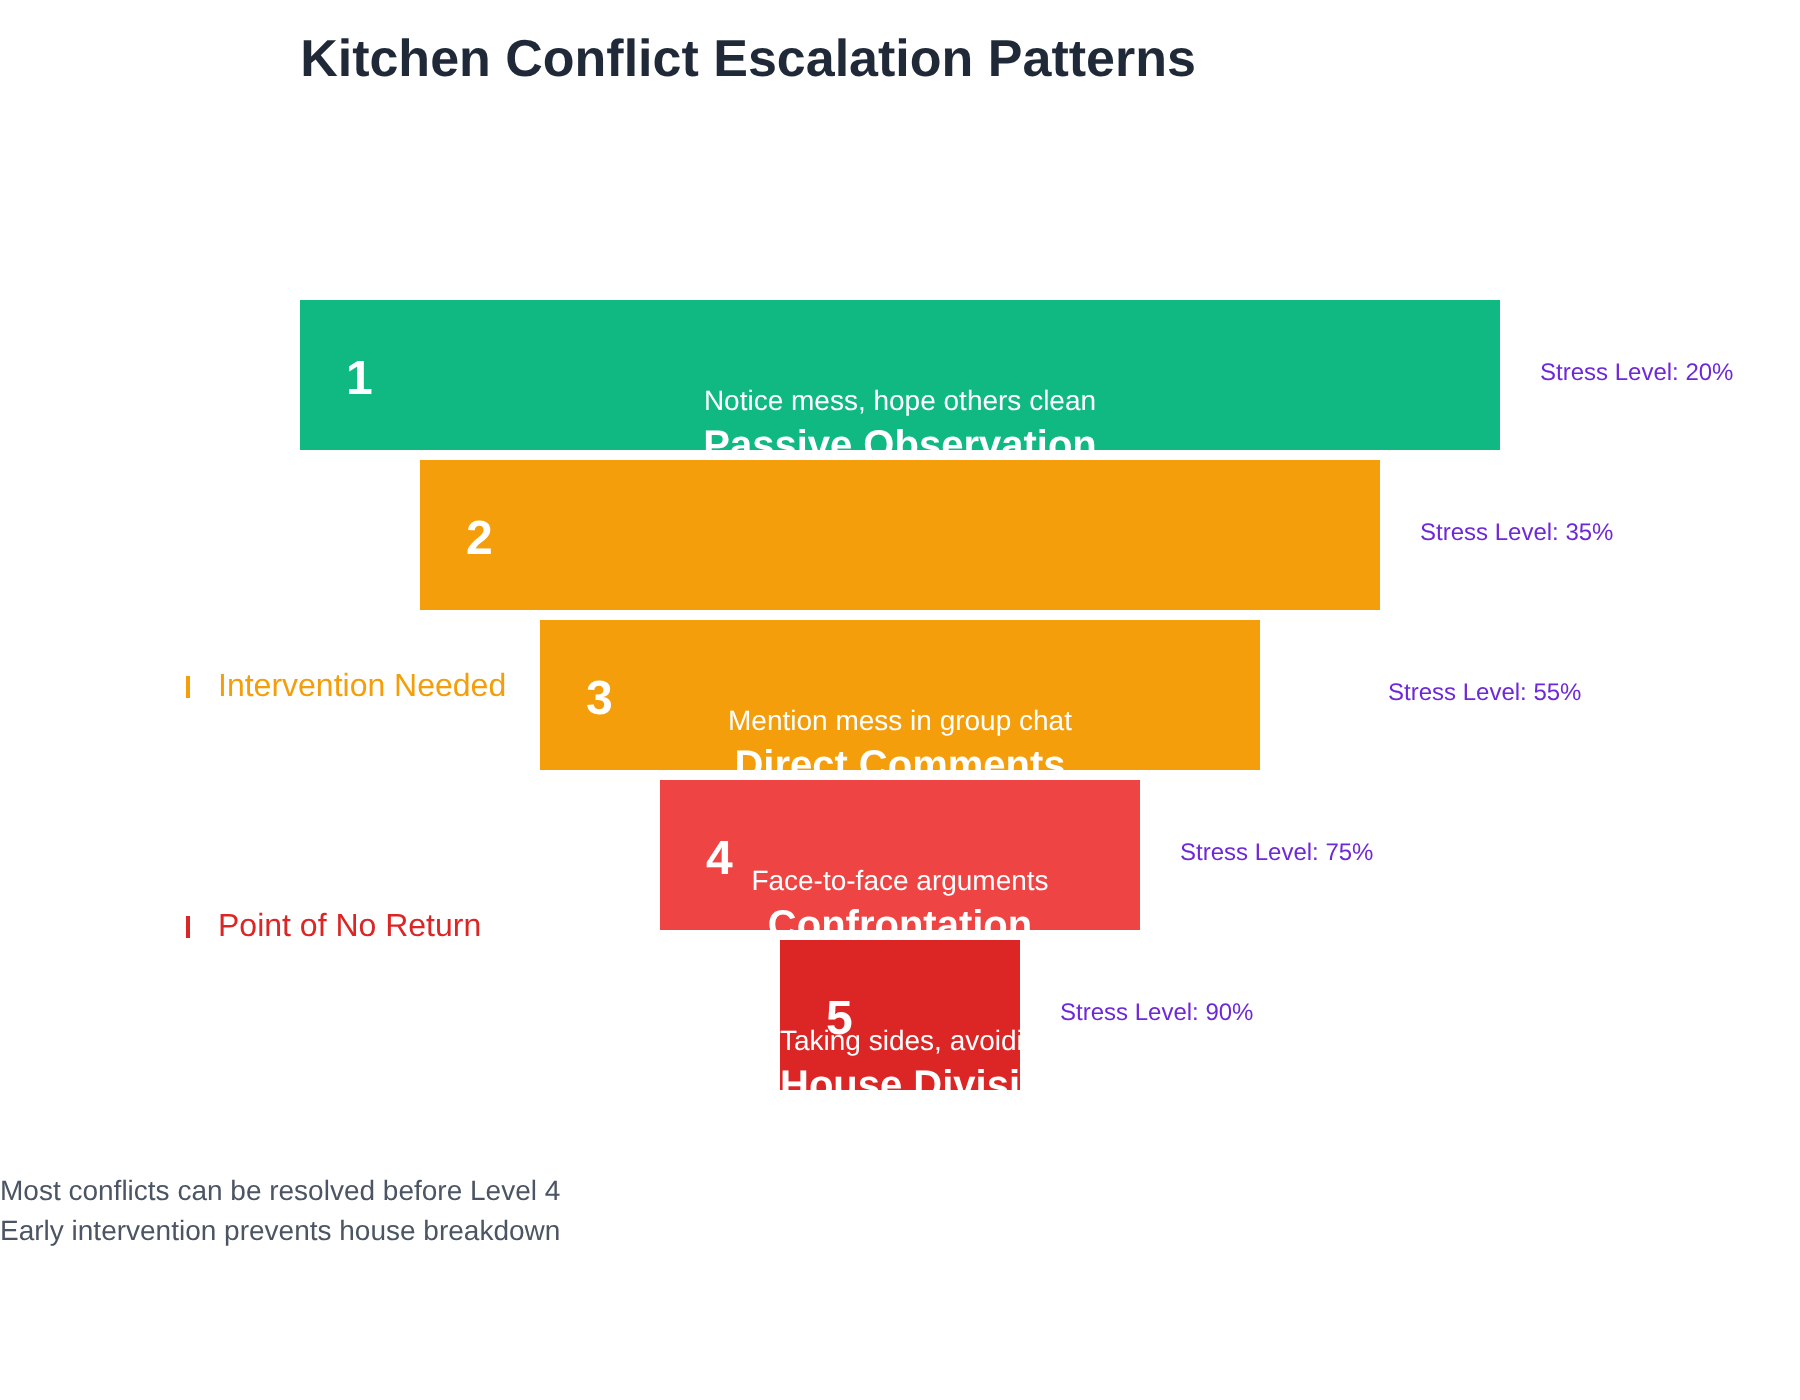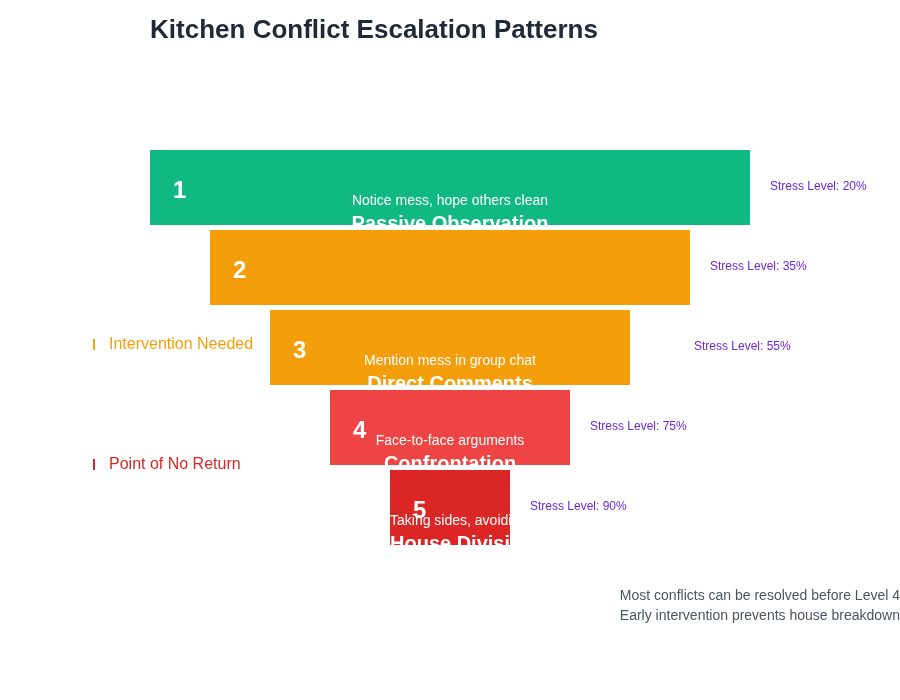--- a/index.html
+++ b/index.html
@@ -5,21 +5,21 @@
   html, body { margin: 0; padding: 0; background: #ffffff; }
   body { width: 900px; height: 700px; position: relative; overflow: hidden; font-family: "Liberation Sans", sans-serif; }
   .title { position: absolute; left: 0; top: 14px; width: 748px; text-align: center; font-size: 26px; font-weight: bold; color: #1f2937; }
   .level { position: absolute; height: 75px; overflow: hidden; }
   .level .num { position: absolute; left: 23px; top: 26px; font-size: 24px; font-weight: bold; color: #ffffff; }
   .level .name { position: absolute; left: 0; right: 0; top: 18px; text-align: center; font-size: 20px; font-weight: bold; color: #ffffff; white-space: nowrap; margin-top: 44px; }
   .level .desc { position: absolute; left: 0; right: 0; top: 42px; text-align: center; font-size: 14px; color: #ffffff; white-space: nowrap; }
   .stress { position: absolute; font-size: 12px; color: #6d28d9; white-space: nowrap; }
   .marker { position: absolute; left: 74px; font-size: 16px; white-space: nowrap; margin-left: 19px; }
   .marker .bar { display: inline-block; width: 2px; height: 11px; margin-right: 14px; vertical-align: -1px; }
-  .footer { position: absolute; left: 0; width: 900px; text-align: right; font-size: 14px; color: #4b5563; }
+  .footer { position: absolute; left: 0; width: 900px; text-align: left; font-size: 14px; color: #4b5563; }
 </style>
 </head>
 <body>
 
 <div class="title">Kitchen Conflict Escalation Patterns</div>
 
 <div class="level" style="left:150px; top:150px; width:600px; background:#10b981;">
   <span class="num">1</span>
   <div class="name">Passive Observation</div>
   <div class="desc">Notice mess, hope others clean</div>

